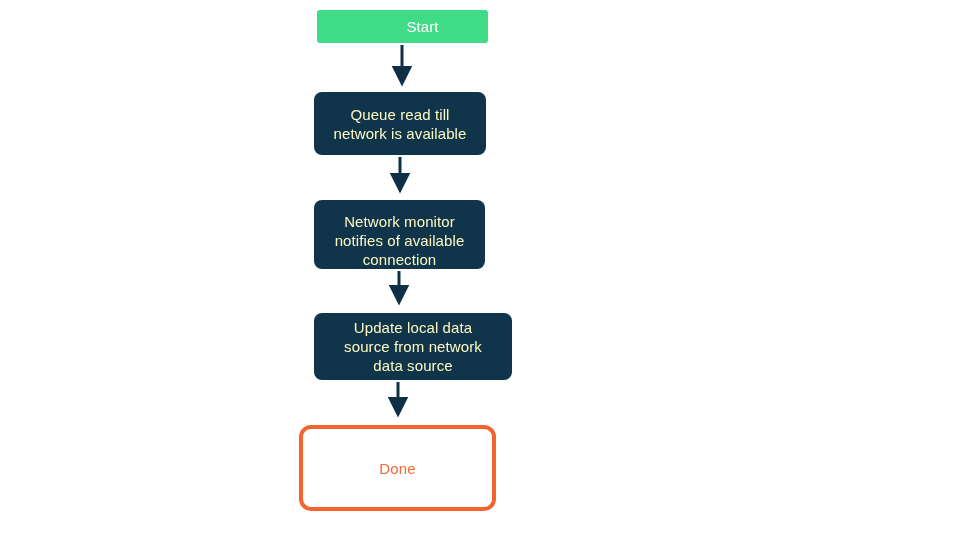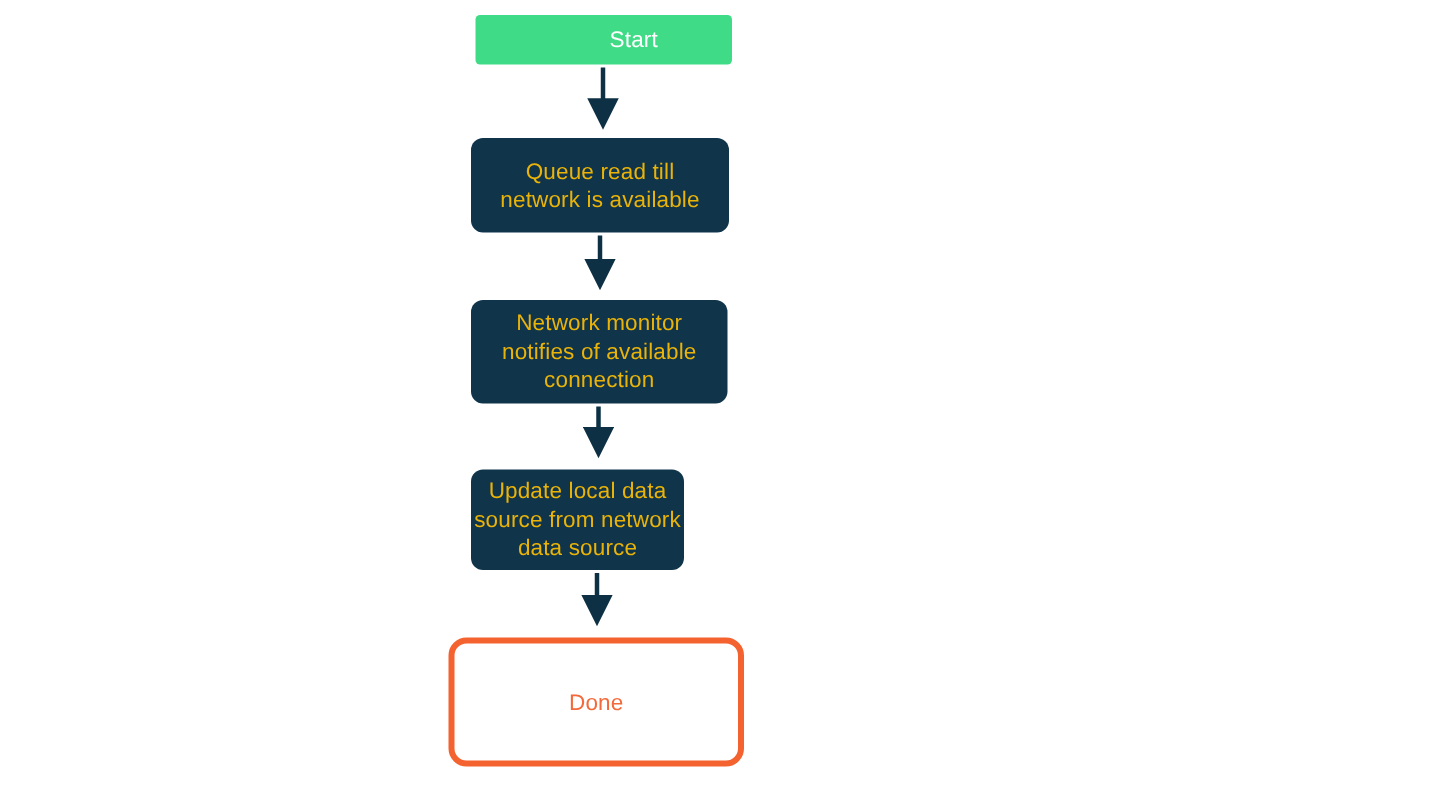--- a/index.html
+++ b/index.html
@@ -47,38 +47,39 @@
     border-radius: 3px;
     color: #ffffff;
     font-size: 15px;
     padding-left: 40px;
   }
 
   
   .node-process {
     background: #10344a;
     border-radius: 8px;
-    color: #eab308;
+    color: #fef9c3;
   }
   .node-step1 {
     left: 314px;
     top: 92px;
     width: 172px;
     height: 63px;
   }
   .node-step2 {
     left: 314px;
     top: 200px;
     width: 171px;
     height: 69px;
+    align-items: flex-end;
   }
   .node-step3 {
     left: 314px;
     top: 313px;
-    width: 142px;
+    width: 198px;
     height: 67px;
   }
 
   
   .node-done {
     left: 299px;
     top: 425px;
     width: 197px;
     height: 86px;
     background: #ffffff;

